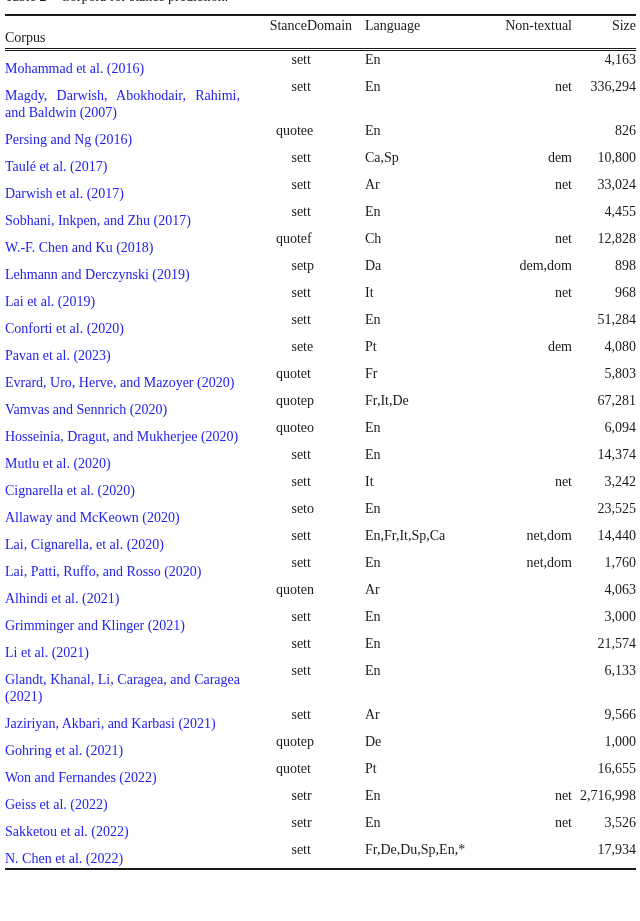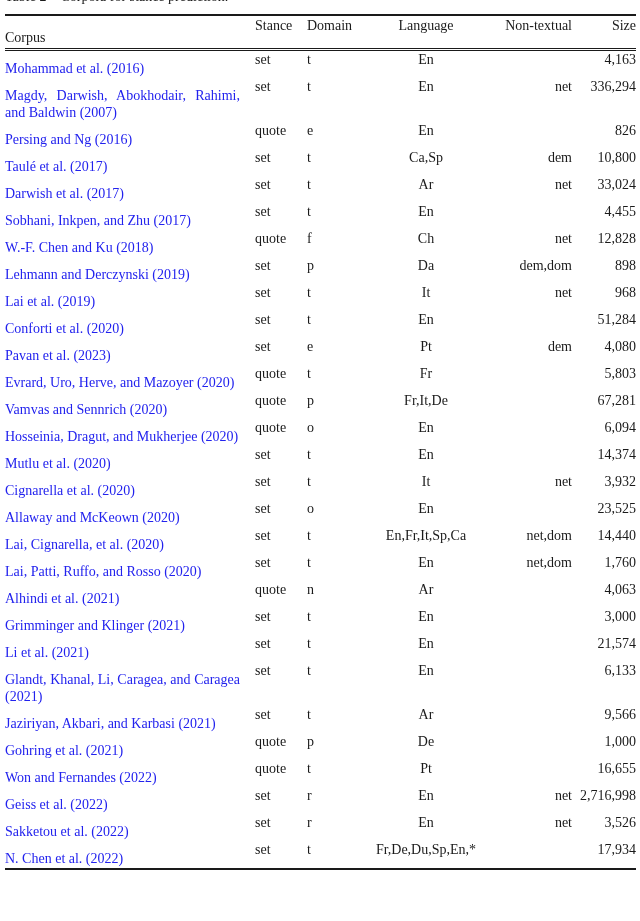--- a/index.html
+++ b/index.html
@@ -43,23 +43,23 @@
     border-bottom: 3px double #1a1a1a;
   }
   .body-row { padding-bottom: 1px; }
   .cell { line-height: 17px; }
   .cell.corpus {
     padding-top: 9px;
     padding-right: 15px;
     text-align: justify;
   }
   .thead .cell.corpus { padding-top: 12px; text-align: left; }
-  .cell.stance  { text-align: left; }
+  .cell.stance  { text-align: right; }
   .cell.domain  { }
-  .cell.language { text-align: center; }
+  .cell.language { text-align: left; }
   .cell.nontextual { text-align: right; }
   .cell.size { text-align: right; }
   a.cite {
     color: var(--link-blue, #2222ee);
     text-decoration: none;
     cursor: pointer;
   }
 </style>
 </head>
 <body>
@@ -219,21 +219,21 @@
     <div class="cell nontextual"></div>
     <div class="cell size">14,374</div>
   </div>
 
   <div class="row body-row">
     <div class="cell corpus"><a class="cite">Cignarella et al. (2020)</a></div>
     <div class="cell stance">set</div>
     <div class="cell domain">t</div>
     <div class="cell language">It</div>
     <div class="cell nontextual">net</div>
-    <div class="cell size">3,932</div>
+    <div class="cell size">3,242</div>
   </div>
 
   <div class="row body-row">
     <div class="cell corpus"><a class="cite">Allaway and McKeown (2020)</a></div>
     <div class="cell stance">set</div>
     <div class="cell domain">o</div>
     <div class="cell language">En</div>
     <div class="cell nontextual"></div>
     <div class="cell size">23,525</div>
   </div>

